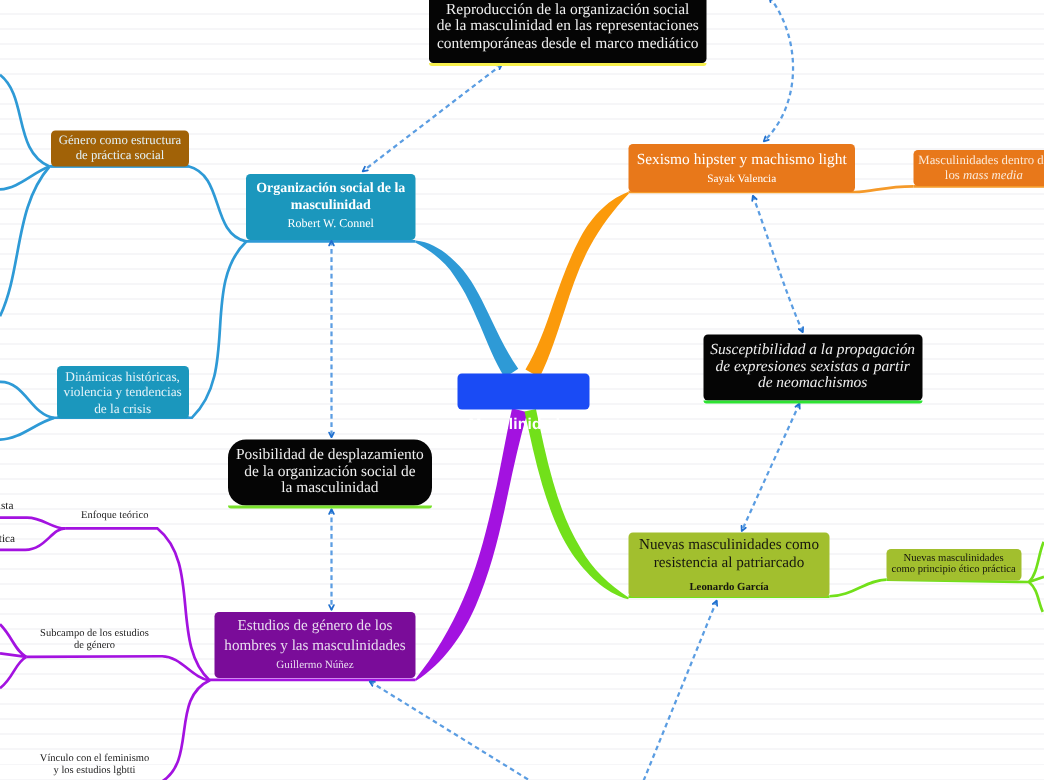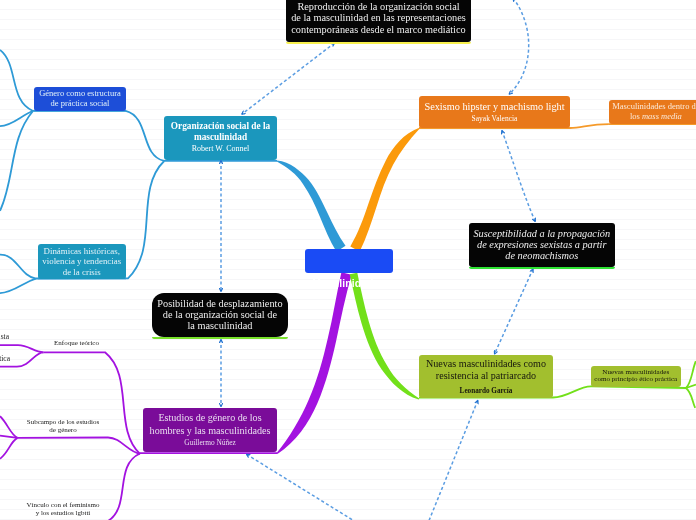--- a/index.html
+++ b/index.html
@@ -94,21 +94,21 @@
       <path d="M533 269 L494.5 354"></path>
       <path d="M477.8 400.4 L426.8 526"></path>
     </g>
   </svg>
 
   <div class="node" id="n-organizacion" style="left:164px;top:115.5px;width:113px;height:44px;background:#1b97bd;color:#fff;padding:0 5px;">
     <span class="ttl" style="font-size:9.3px;font-weight:bold;">Organización social de la masculinidad</span>
     <span class="sub" style="font-size:8px;margin-top:3px;">Robert W. Connel</span>
   </div>
 
-  <div class="node" id="n-genero" style="left:34px;top:87.2px;width:92px;height:23.6px;background:#1d4ed8;color:#e3f2f8;white-space:nowrap;">
+  <div class="node" id="n-genero" style="left:34px;top:87.2px;width:92px;height:23.6px;background:#a16207;color:#e3f2f8;white-space:nowrap;">
     <span class="ttl" style="font-size:8.5px;line-height:9.6px;">
       <span>Género como estructura</span><br>
       <span>de práctica social</span>
     </span>
   </div>
 
   <div class="node" id="n-dinamicas" style="left:38px;top:244.4px;width:87.5px;height:34.2px;background:#1b97bd;color:#e3f2f8;white-space:nowrap;">
     <span class="ttl" style="font-size:8.9px;line-height:10.2px;">
       <span>Dinámicas históricas,</span><br>
       <span>violencia  y tendencias</span><br>

